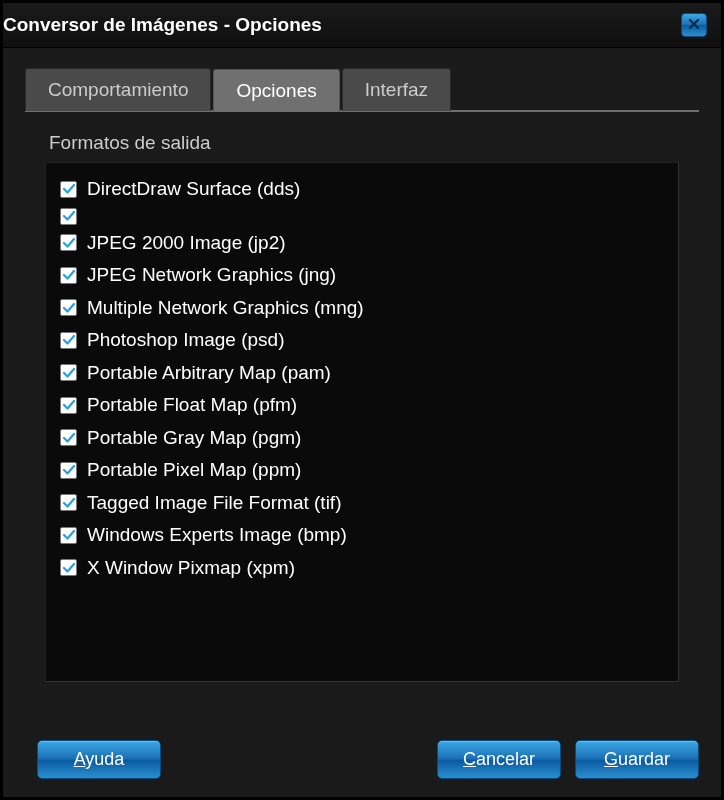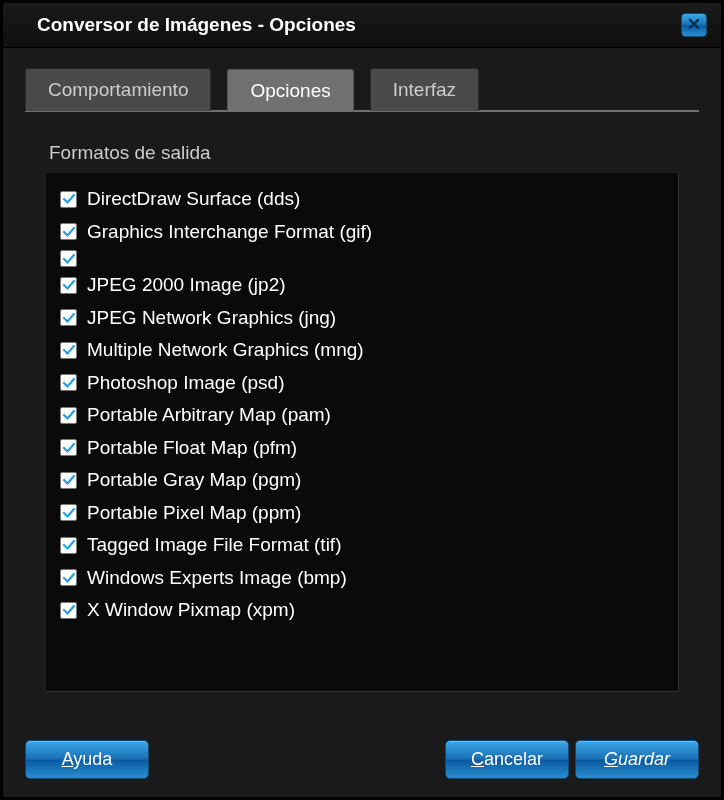--- a/index.html
+++ b/index.html
@@ -20,21 +20,21 @@
     margin: 2px;
     background: #1a1a1a;
     border: 1px solid #000;
     display: flex;
     flex-direction: column;
   }
   .titlebar {
     display: flex;
     align-items: center;
     justify-content: space-between;
-    padding: 10px 14px 10px 34px;
+    padding: 10px 14px 10px 0;
     background: linear-gradient(to bottom, #1a1a1a 0%, #0f0f0f 100%);
     border-bottom: 1px solid #000;
     text-align: right;
   }
   .title {
     color: #fff;
     font-size: 19px;
     font-weight: bold;
   }
   .close-btn {
@@ -66,21 +66,21 @@
     z-index: 2;
   }
   .tab {
     padding: 10px 22px 10px 22px;
     color: #ccc;
     font-size: 19px;
     cursor: pointer;
     background: #4a4a4a;
     border: 1px solid #2a2a2a;
     border-bottom: none;
-    margin-right: 16px;
+    margin-right: 2px;
     border-radius: 3px 3px 0 0;
   }
   .tab.active {
     background: #707070;
     color: #fff;
     border-color: #555;
     position: relative;
     top: 1px;
   }
   .divider {
@@ -92,21 +92,20 @@
     flex: 1;
     display: flex;
     flex-direction: column;
     padding: 0 20px;
   }
   .fieldset-label {
     color: #ccc;
     font-size: 19px;
     margin-bottom: 8px;
     padding-left: 4px;
-    margin-top: 10px;
   }
   .format-list {
     flex: 1;
     background: #0a0a0a;
     border: 1px solid #333;
     border-top-color: #222;
     border-left-color: #222;
     padding: 10px 14px;
     overflow-y: auto;
     max-height: 520px;
@@ -134,24 +133,25 @@
   }
   .checkbox svg {
     width: 14px;
     height: 14px;
   }
   .footer {
     display: flex;
     justify-content: space-between;
     align-items: center;
     padding: 16px 22px 18px 22px;
+    margin-left: 12px;
   }
   .footer-right {
     display: flex;
-    gap: 6px;
+    gap: 14px;
     border-radius: 16px;
   }
   .btn {
     min-width: 124px;
     padding: 8px 20px;
     background: linear-gradient(to bottom, #3ca8e6 0%, #1b6fb5 48%, #0a5aa0 52%, #2a8fd0 100%);
     border: 1px solid #0a4a7a;
     border-radius: 5px;
     color: #fff;
     font-size: 18px;
@@ -199,28 +199,20 @@
               </svg>
             </div>
             <span>DirectDraw Surface (dds)</span>
           </div>
           <div class="format-item">
             <div class="checkbox">
               <svg viewBox="0 0 14 14">
                 <path d="M2 7 L5.5 10.5 L12 3" stroke="#2a9fe0" stroke-width="2.2" fill="none" stroke-linecap="round" stroke-linejoin="round"></path>
               </svg>
             </div>
-            <span>Graphics Interchange Format (gif)</span>
-          </div>
-          <div class="format-item">
-            <div class="checkbox">
-              <svg viewBox="0 0 14 14">
-                <path d="M2 7 L5.5 10.5 L12 3" stroke="#2a9fe0" stroke-width="2.2" fill="none" stroke-linecap="round" stroke-linejoin="round"></path>
-              </svg>
-            </div>
           </div>
           <div class="format-item">
             <div class="checkbox">
               <svg viewBox="0 0 14 14">
                 <path d="M2 7 L5.5 10.5 L12 3" stroke="#2a9fe0" stroke-width="2.2" fill="none" stroke-linecap="round" stroke-linejoin="round"></path>
               </svg>
             </div>
             <span>JPEG 2000 Image (jp2)</span>
           </div>
           <div class="format-item">
@@ -305,17 +297,17 @@
           </div>
         </div>
     </div>
 
   </div>
 
   <div class="footer">
     <button class="btn"><span class="ul" style="text-decoration: none;"><u>A</u>yuda</span></button>
     <div class="footer-right">
       <button class="btn"><span class="ul" style="text-decoration: none;"><u>C</u>ancelar</span></button>
-      <button class="btn"><span class="ul" style="text-decoration: none; font-style: italic;"><u>G</u>uardar</span></button>
+      <button class="btn"><span class="ul" style="text-decoration: none;"><u>G</u>uardar</span></button>
     </div>
   </div>
 
 </div>
 
 </body></html>

